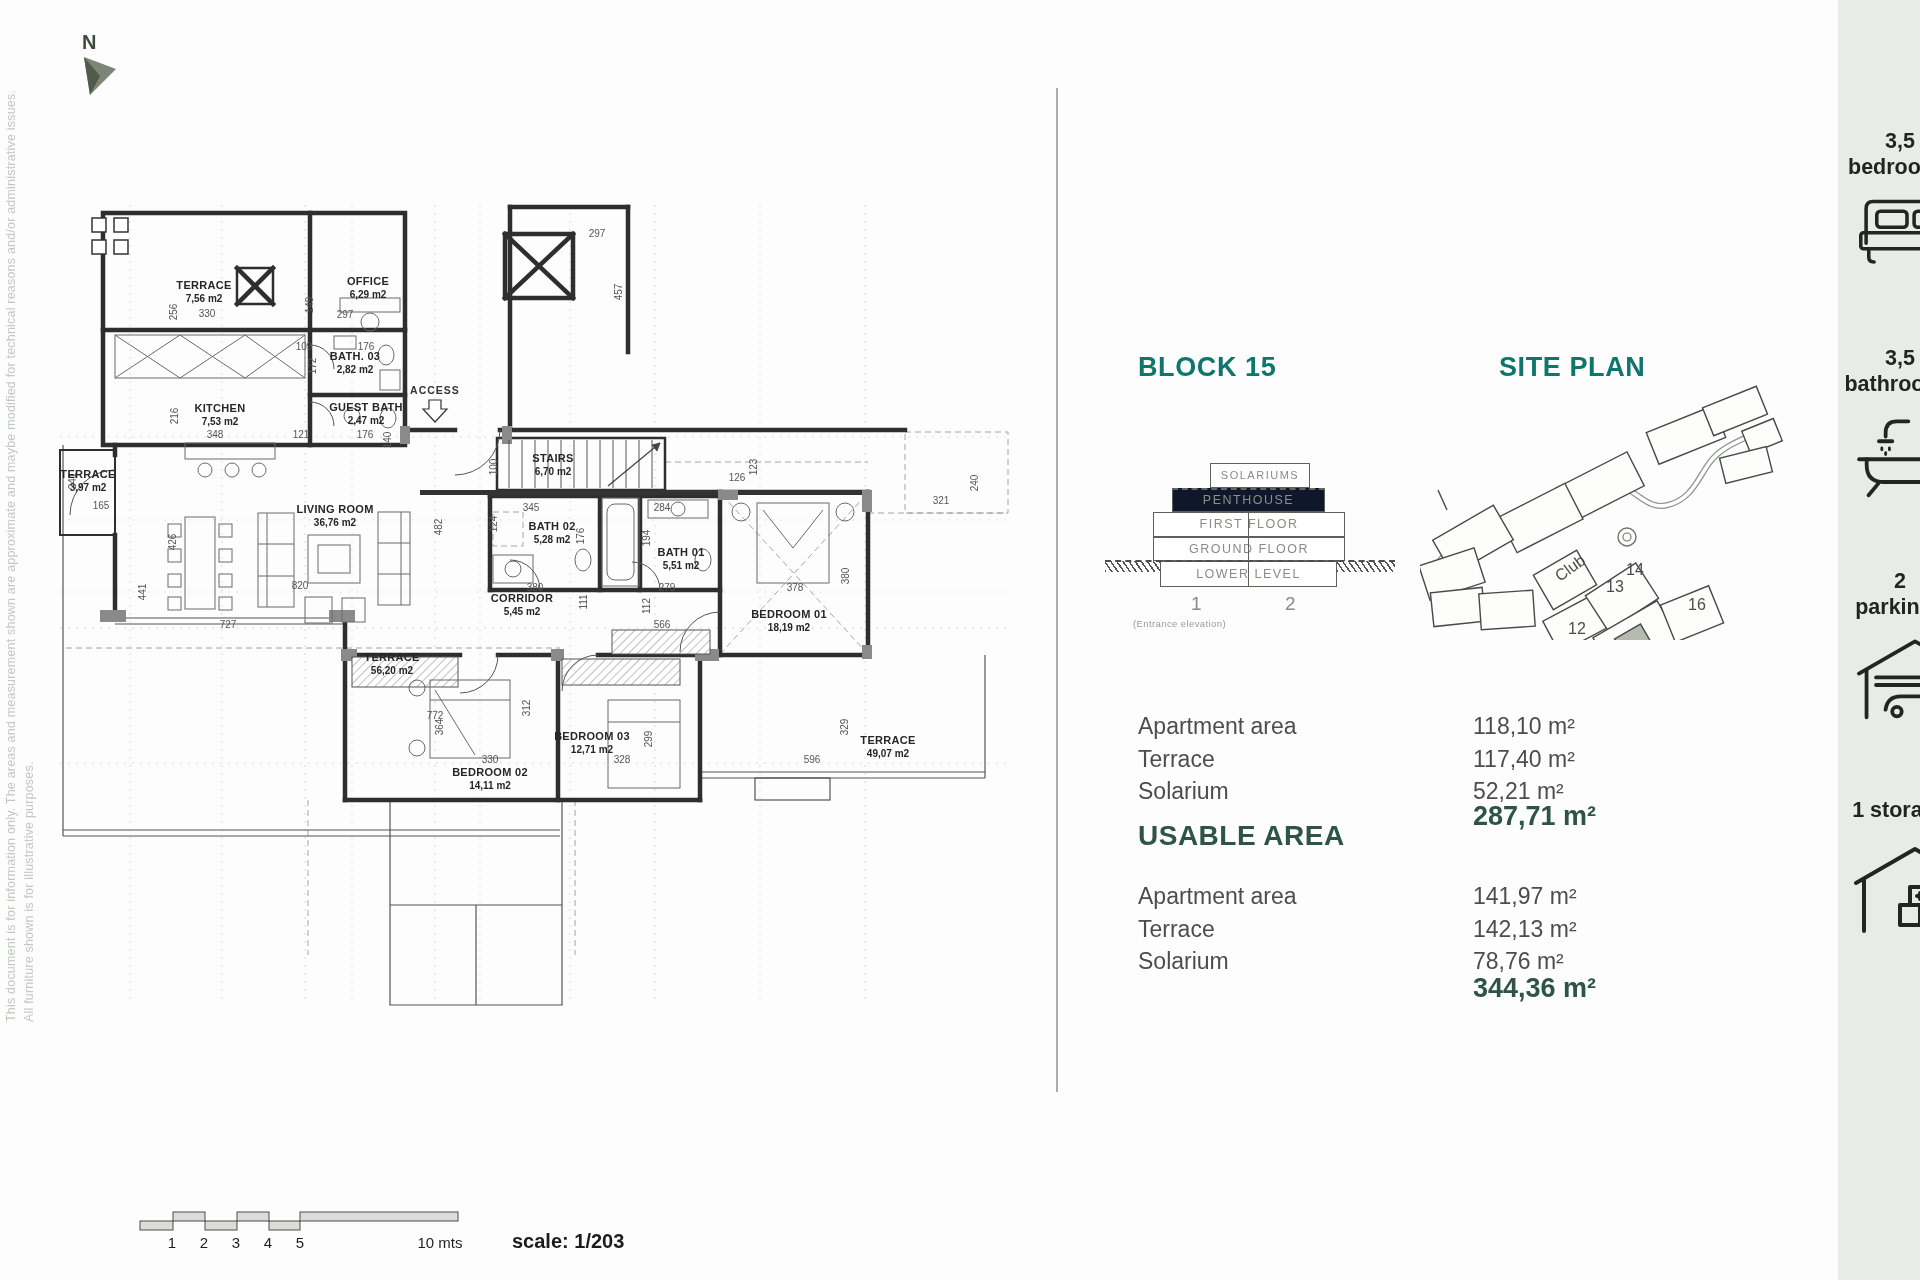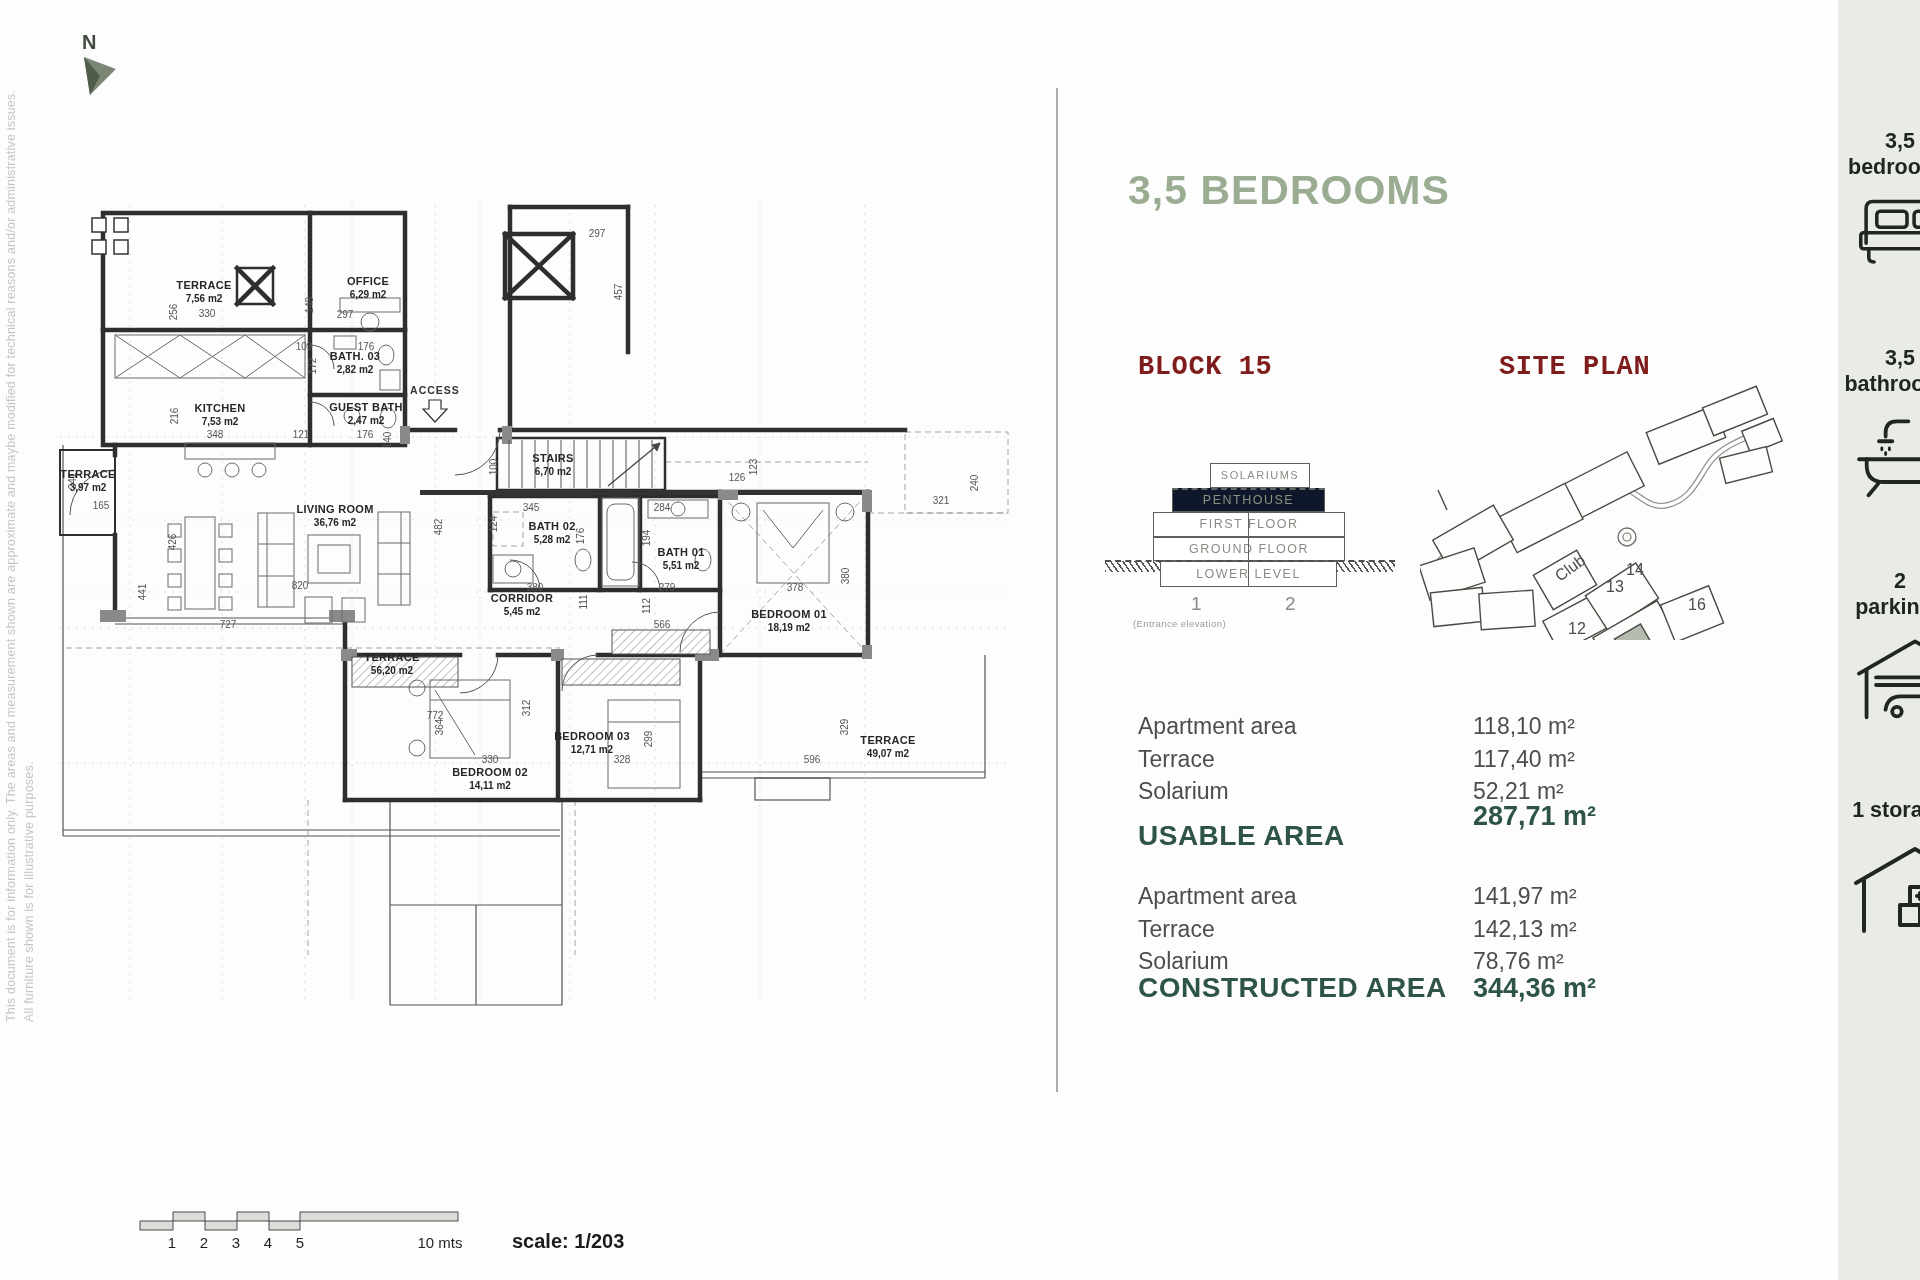--- a/index.html
+++ b/index.html
@@ -7,21 +7,21 @@
         font-family:"Liberation Sans","DejaVu Sans",sans-serif;}
   .abs{position:absolute;}
   
   .vtext{position:absolute;transform:rotate(-90deg);transform-origin:0 0;white-space:nowrap;
          color:#c3c8c2;font-size:12.5px;letter-spacing:.2px;}
   
   #divider{left:1056px;top:88px;width:2px;height:1004px;background:#a9afa8;}
   
   #title{left:1128px;top:118px;font-size:41px;font-weight:bold;color:#2d5447;letter-spacing:.5px;line-height:48px;}
   #subtitle{left:1128px;top:166px;font-size:41px;font-weight:bold;color:#9aac92;letter-spacing:1px;line-height:48px;}
-  .h2{font-size:27px;font-weight:bold;color:#7f1d1d;letter-spacing:.6px;font-family:Liberation Mono, monospace;}
+  .h2{font-size:27px;font-weight:bold;color:#0f766e;letter-spacing:.6px;}
   
   #elev{left:1105px;top:455px;width:300px;height:180px;}
   .lv{position:absolute;border:1.5px solid #5c615b;background:#fff;color:#878d84;
       font-size:12.5px;letter-spacing:1.5px;text-align:center;box-sizing:border-box;}
   .lv.hl{background:#0f172a;border-top:2px dashed #666;color:#8a9084;}
   .hatch{position:absolute;height:11px;background:repeating-linear-gradient(55deg,#555 0 1.5px,transparent 1.5px 5px);}
   .groundline{position:absolute;border-top:2px dashed #4e4e4e;}
   .unit{position:absolute;font-size:19px;color:#8a8a8a;}
   #elev-caption{position:absolute;font-size:9.5px;color:#9b9b9b;letter-spacing:.4px;}
   
@@ -364,21 +364,20 @@
       <text x="236" y="1248">3</text>
       <text x="268" y="1248">4</text>
       <text x="300" y="1248">5</text>
       <text x="440" y="1248">10 mts</text>
     </g>
   </svg>
   <div class="abs" id="scaletext">scale: 1/203</div>
 
   <div class="abs" id="divider"></div>
 
-  <div class="abs" id="subtitle">3,5 BEDROOMS</div>
 
   <div class="abs h2" style="left:1138px;top:352px;">BLOCK 15</div>
   <div class="abs h2" style="left:1499px;top:352px;">SITE PLAN</div>
 
   <div class="abs" id="elev">
     <div class="lv" style="left:105px;top:8px;width:100px;height:25px;line-height:23px;font-size:11px;">SOLARIUMS</div>
     <div class="lv hl" style="left:67px;top:33px;width:153px;height:24px;line-height:21px;">PENTHOUSE</div>
     <div class="lv" style="left:48px;top:57px;width:192px;height:25px;line-height:23px;">FIRST FLOOR</div>
     <div class="lv" style="left:48px;top:82px;width:192px;height:24px;line-height:22px;">GROUND FLOOR</div>
     <div class="lv" style="left:55px;top:106px;width:177px;height:26px;line-height:24px;">LOWER LEVEL</div>
@@ -449,21 +448,20 @@
       </div>
     <div class="arow">
       <span class="lbl">Terrace</span>
       <span>142,13 m²</span>
       </div>
     <div class="arow">
       <span class="lbl">Solarium</span>
       <span>78,76 m²</span>
       </div>
   </div>
-  <div class="total-lbl" style="top:972px;">CONSTRUCTED AREA</div>
   <div class="total-val" style="top:973px;">344,36 m²</div>
 
   <div class="abs" id="rail">
     <div class="am-label" style="top:128px;">
       <div>3,5</div>
       <div>bedrooms</div>
     </div>
     <svg class="am-icon" style="top:190px;" width="130" height="80" viewBox="0 0 130 90">
       <g stroke="#222622" stroke-width="4" fill="none" stroke-linecap="round" stroke-linejoin="round">
         <path d="M10 60 V21 q0 -8 8 -8 h94 q8 0 8 8 v39"></path>

